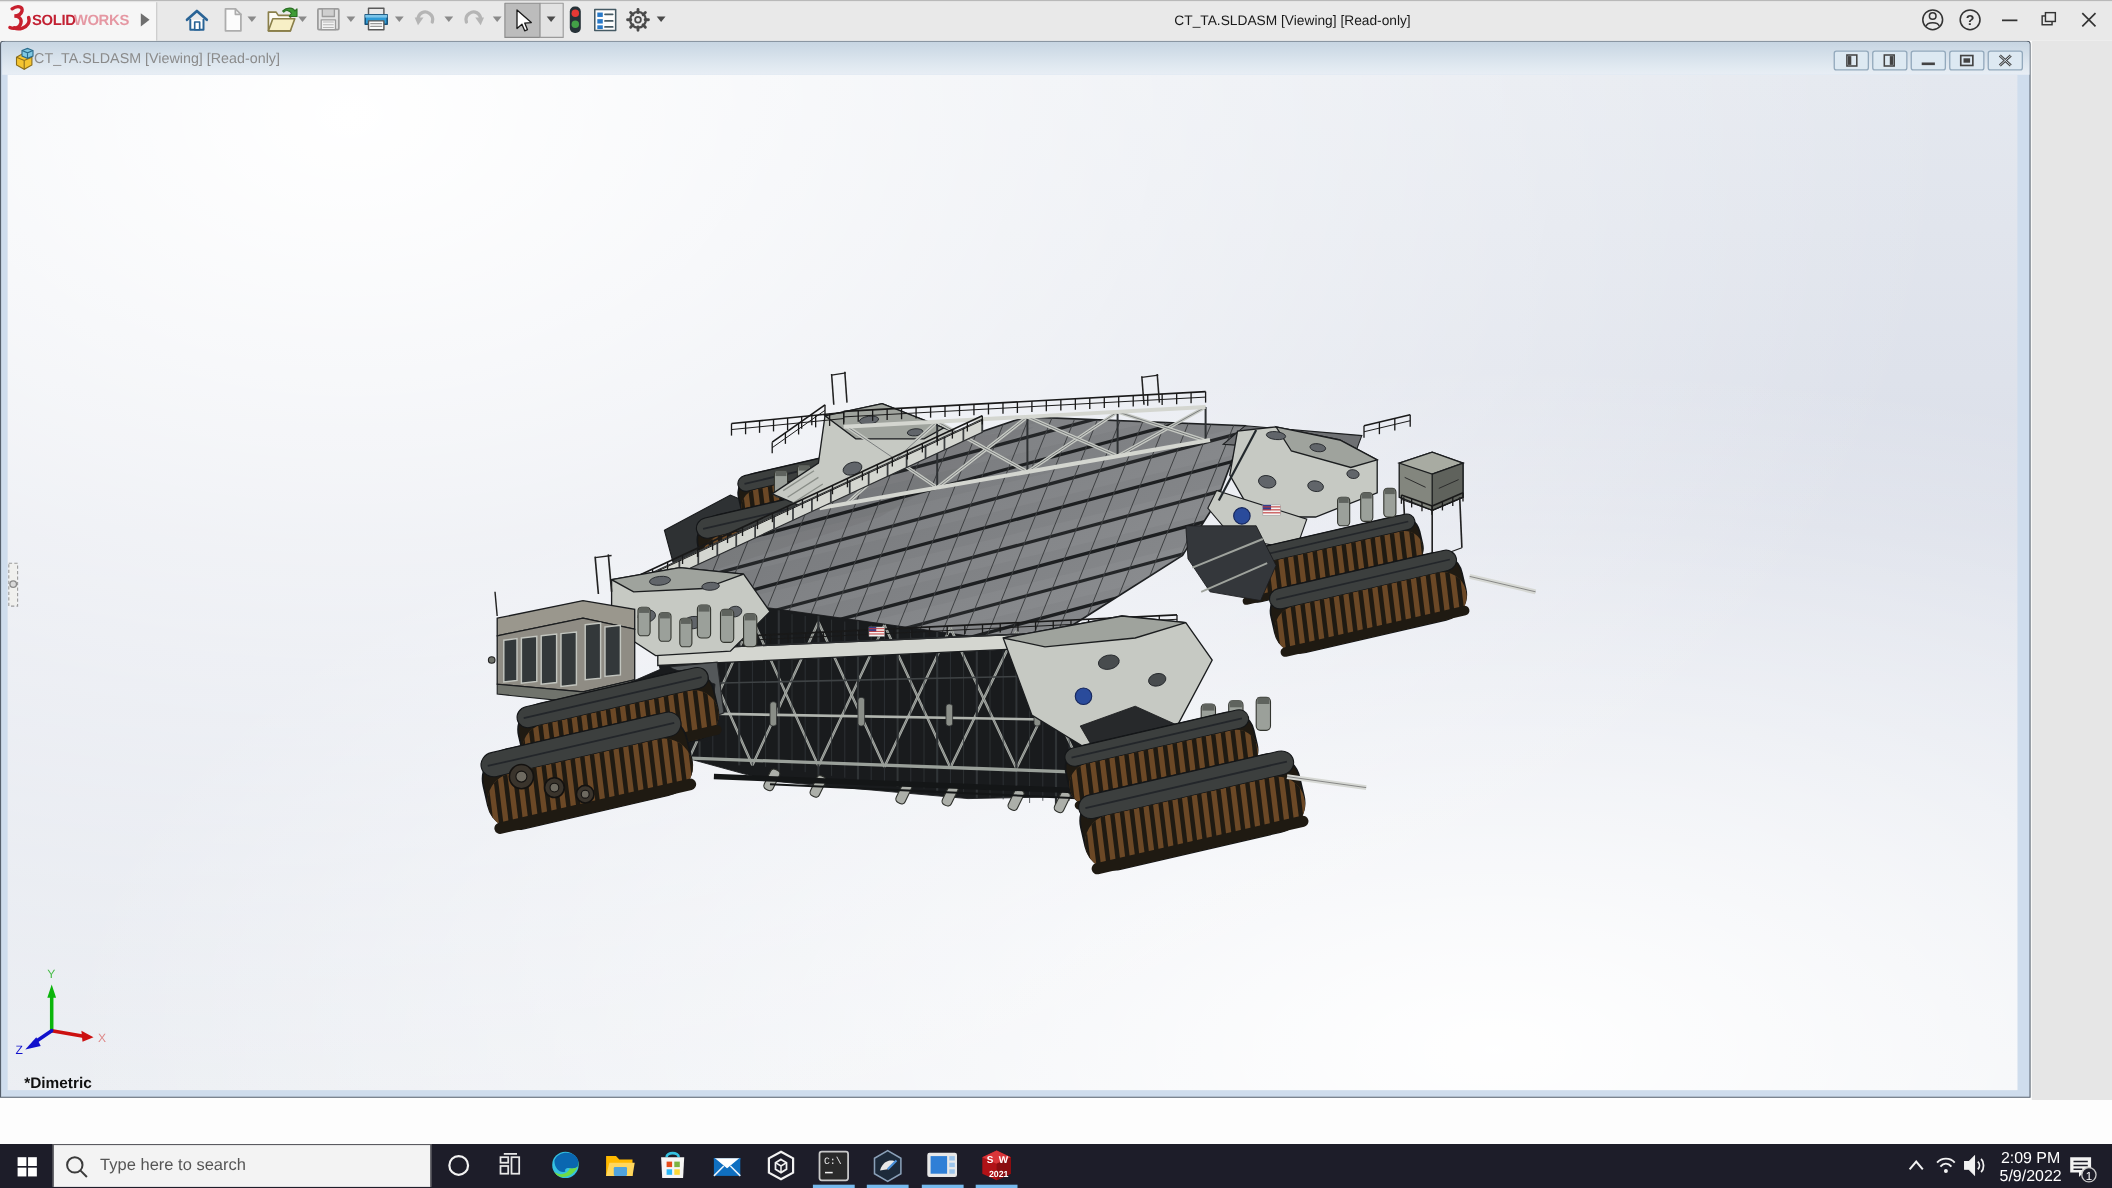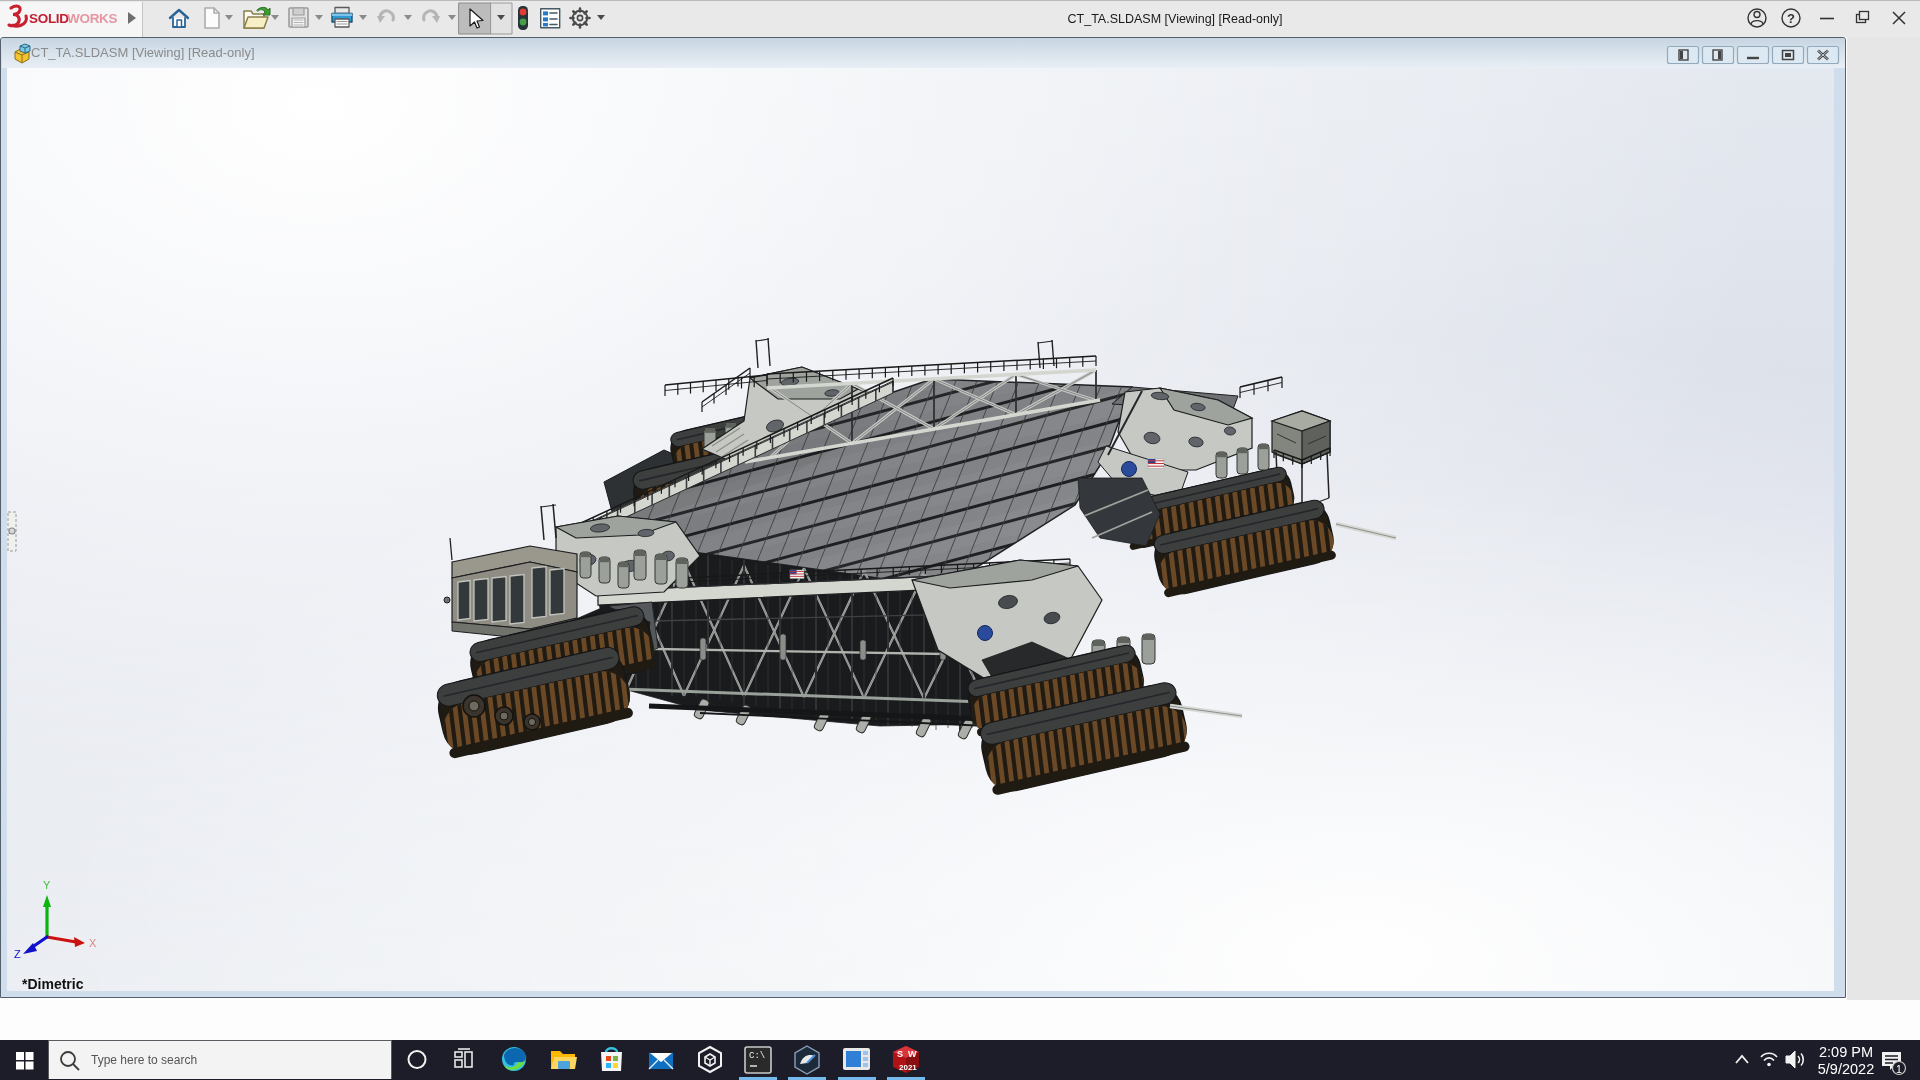--- a/index.html
+++ b/index.html
@@ -6,21 +6,21 @@
 #logoarea{position:absolute;left:0;top:1px;width:143px;height:35px;background:#f6f6f6;border-right:1px solid #c4c4c4;}
 #apptitle{position:absolute;left:960px;top:0;width:430px;height:37px;line-height:37px;font-size:12.5px;color:#1a1a1a;text-align:center;}
 #docwin{position:absolute;left:0;top:37px;width:1846px;height:961px;background:#cfdded;border:1px solid #56606c;border-radius:3px 3px 0 0;}
 #doctitle{position:absolute;left:2px;top:38px;width:1843px;height:30px;background:linear-gradient(#c7d5e2,#dfe8f0 70%,#e8eef5);border-radius:3px 3px 0 0;}
 #doctext{position:absolute;left:31px;top:0;height:30px;line-height:30px;font-size:14px;color:#8b8b8b;}
 #client{position:absolute;left:7px;top:68px;width:1827px;height:923px;background: radial-gradient(ellipse 1700px 1150px at 17% 4%, rgba(255,255,255,1), rgba(255,255,255,0) 86%), radial-gradient(ellipse 1600px 760px at 74% 96%, rgba(255,255,255,0.98), rgba(255,255,255,0) 82%), linear-gradient(180deg,#e4e8ef 0%,#dbdfe9 45%,#dfe3ec 65%,#eaedf2 100%);}
 #rightgray{position:absolute;left:1847px;top:37px;width:73px;height:963px;background:#e6e6e6;}
 #statusstrip{position:absolute;left:0;top:1000px;width:1920px;height:40px;background:#fdfdfd;}
 #taskbar{position:absolute;left:0;top:1040px;width:1920px;height:40px;background:#1d1d29;}
 #searchbox{position:absolute;left:48px;top:1040px;width:344px;height:39px;background:#f3f3f3;border:1px solid #5a5a60;border-bottom:none;}
-#searchbox span{position:absolute;left:42px;top:0;line-height:38px;font-size:12px;color:#555;}
+#searchbox span{position:absolute;left:42px;top:0;line-height:38px;font-size:15px;color:#555;}
 svg{position:absolute;left:0;top:0;}
 </style></head>
 <body>
 <div id="docwin"></div>
 <div id="client"></div>
 <div id="rightgray"></div>
 <div id="statusstrip"></div>
 <div id="titlebar">
     <div id="logoarea"></div>
     <div id="apptitle">CT_TA.SLDASM [Viewing] [Read-only]</div>

